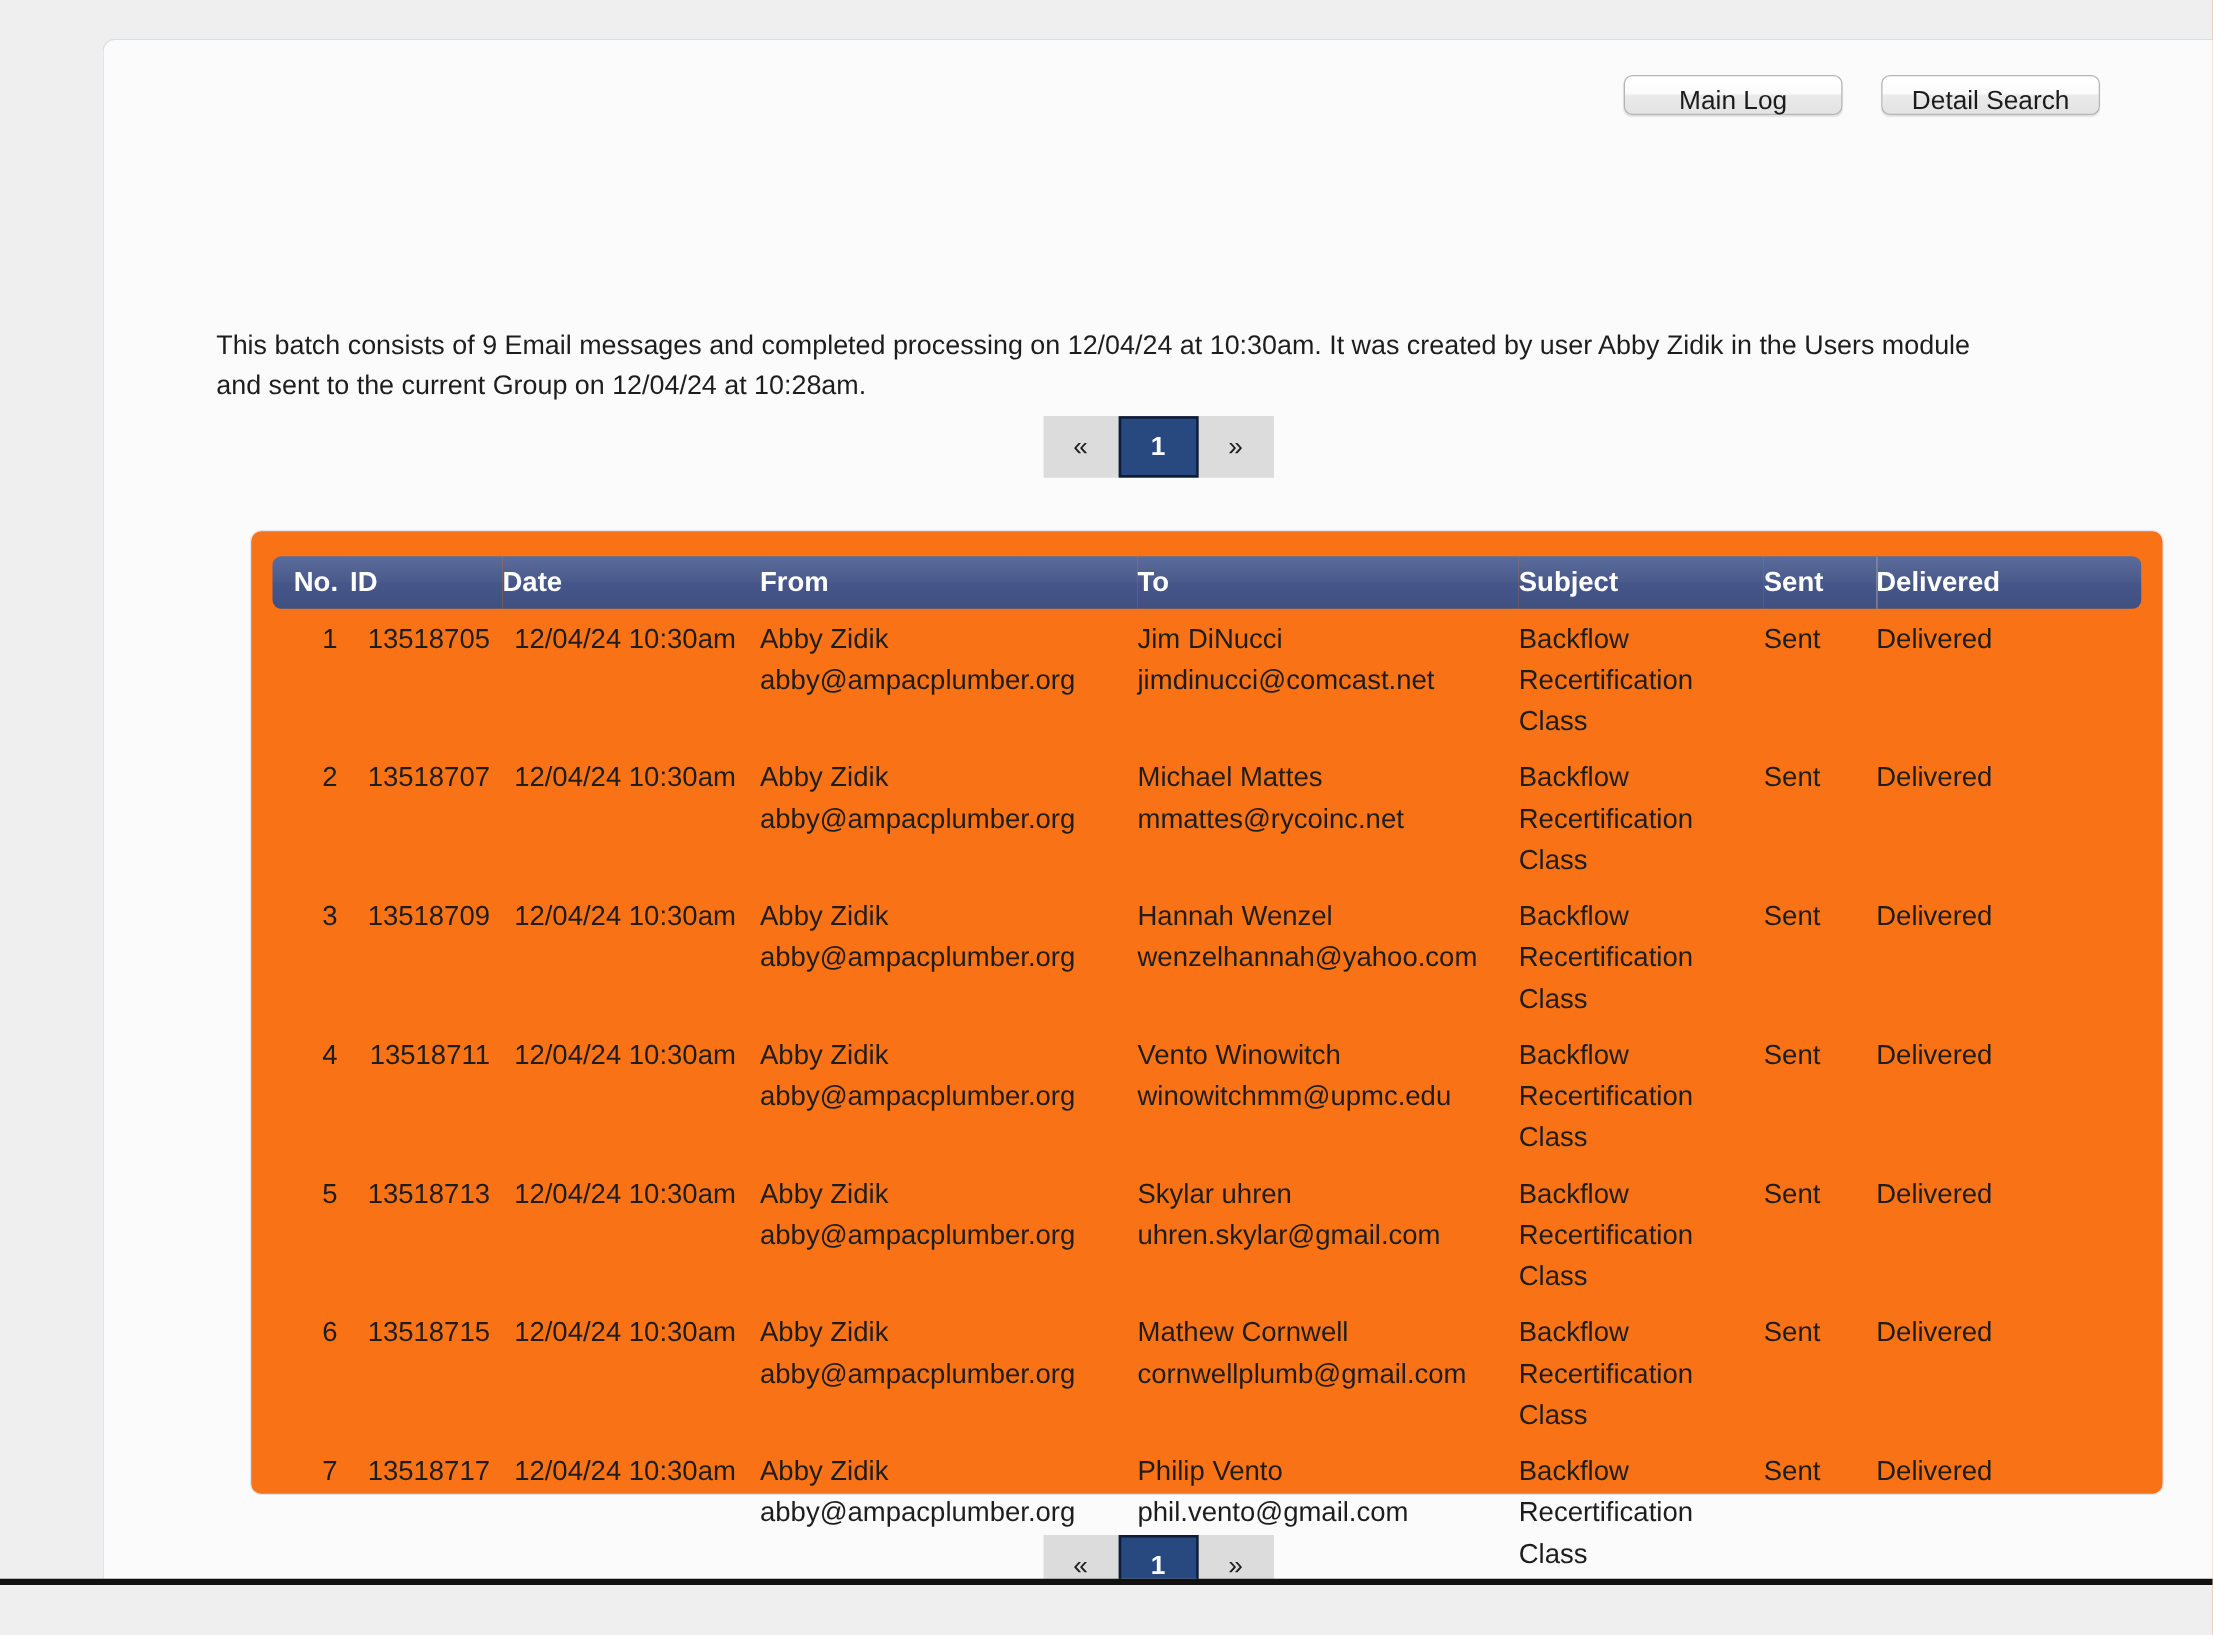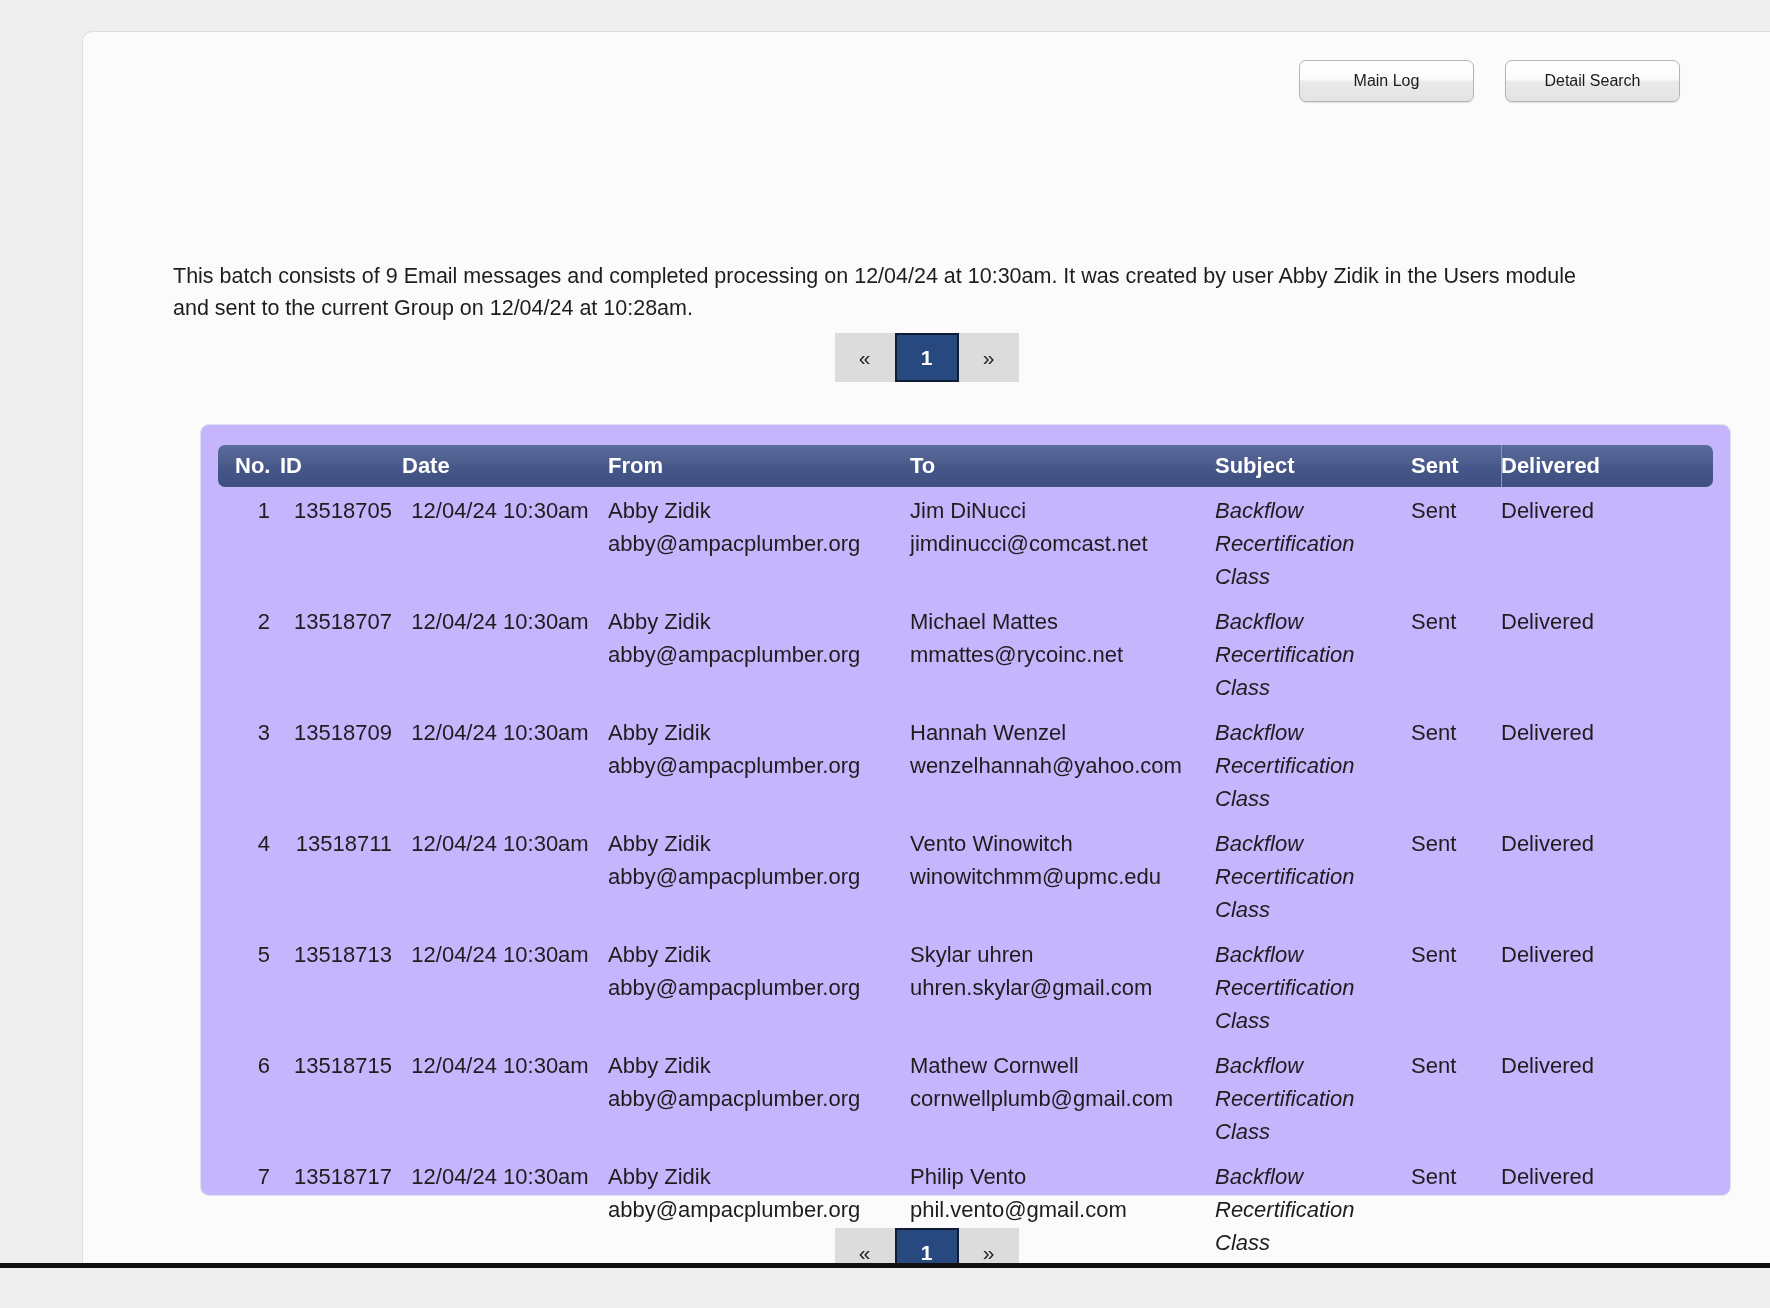--- a/index.html
+++ b/index.html
@@ -40,28 +40,28 @@
   
   #top-actions {
     position: absolute;
     right: 90px;
     top: 28px;
     display: flex;
     gap: 31px;
   }
   .pill-button {
     min-width: 175px;
-    height: 42px;
+    height: 32px;
     padding: 0 18px;
     border: 1px solid #b4b4b4;
     border-radius: 7px;
     background: linear-gradient(to bottom, #ffffff 0%, #fcfcfc 45%, #eaeaea 52%, #e3e3e3 100%);
     box-shadow: inset 0 1px 0 #ffffff, 0 1px 1px rgba(0,0,0,.10);
     font-family: "Liberation Sans", sans-serif;
-    font-size: 16px;
+    font-size: 21px;
     color: #1b1b1b;
     cursor: pointer;
     line-height: 40px;
     text-align: center;
   }
 
   
   #page-title {
     position: absolute;
     left: 90px;
@@ -122,21 +122,21 @@
     cursor: pointer;
   }
 
   
   #table-panel {
     position: absolute;
     left: 117px;
     top: 392px;
     width: 1531px;
     height: 772px;
-    background: #c4b5fd;
+    background: #f97316;
     border: 1px solid #dde3ee;
     border-radius: 9px;
   }
 
   table.log-table {
     position: absolute;
     left: 17px;
     top: 20px;
     width: 1495px;
     border-collapse: separate;
@@ -194,21 +194,21 @@
   td.cell-id {
     color: #5d8ad3;
     text-align: right;
     padding-right: 0;
     padding-left: 22px;
     cursor: pointer;
   }
   td.cell-date { text-align: center; padding-right: 0; padding-left: 24px; white-space: nowrap; }
   td.cell-from { padding-left: 26px; }
   td.cell-to { padding-left: 24px; }
-  td.cell-subject { padding-left: 22px; font-style: italic; }
+  td.cell-subject { padding-left: 22px; }
   td.cell-sent { padding-left: 2px; white-space: nowrap; }
   td.cell-delivered { padding-left: 12px; white-space: nowrap; }
 
   .stack-line { display: block; white-space: nowrap; }
   .subject-wrap { display: block; }
 </style>
 </head>
 <body>
 
 <div id="app-card">

